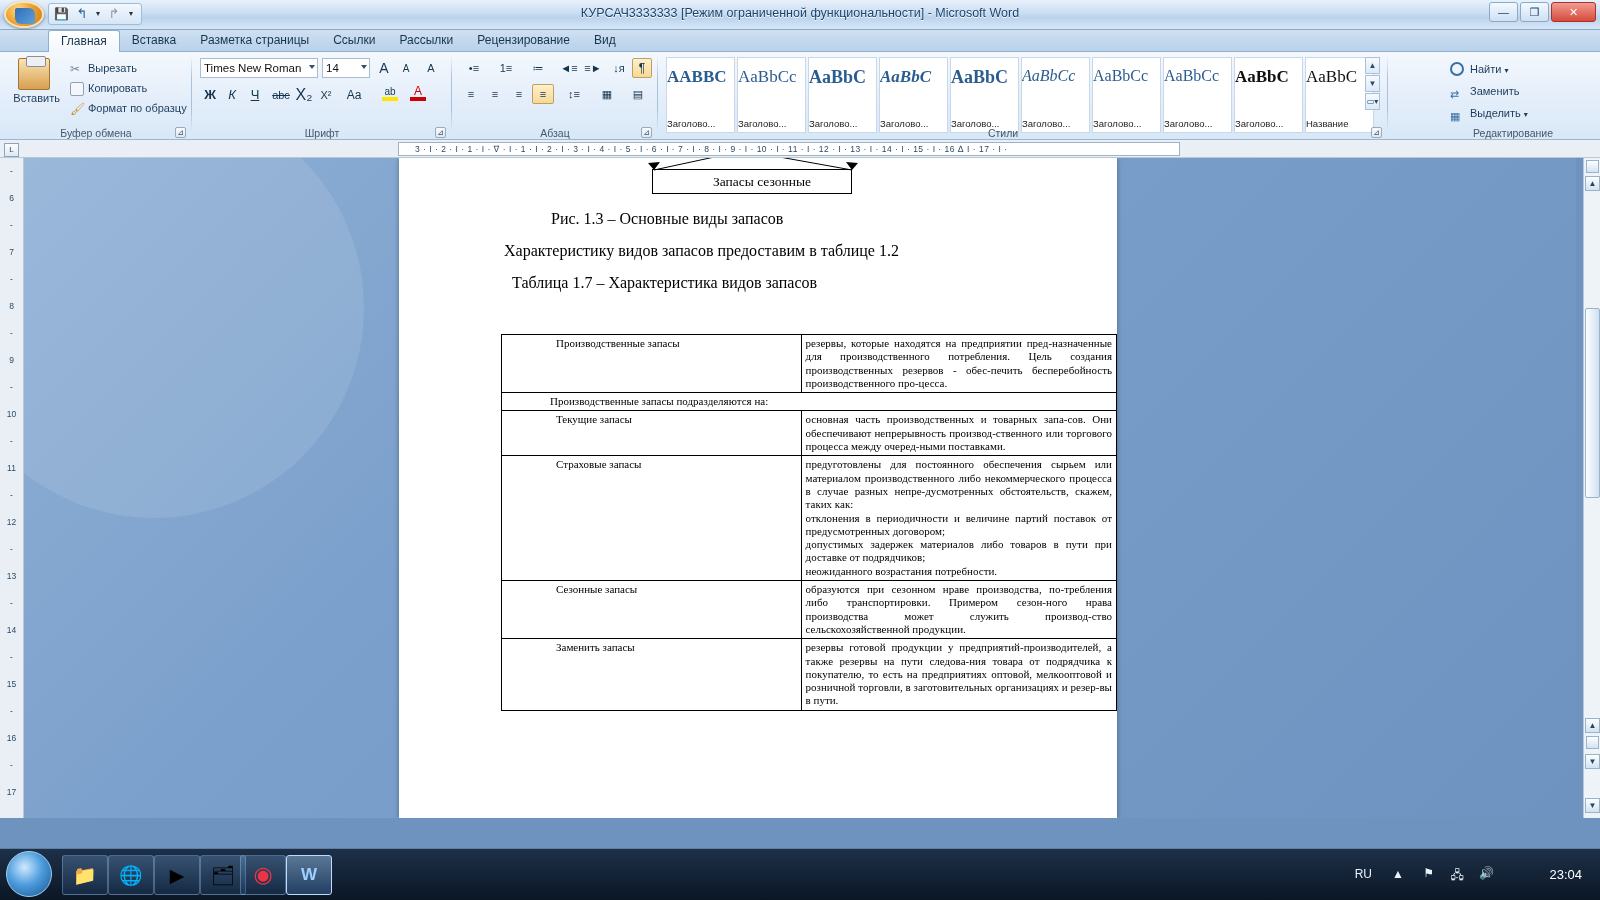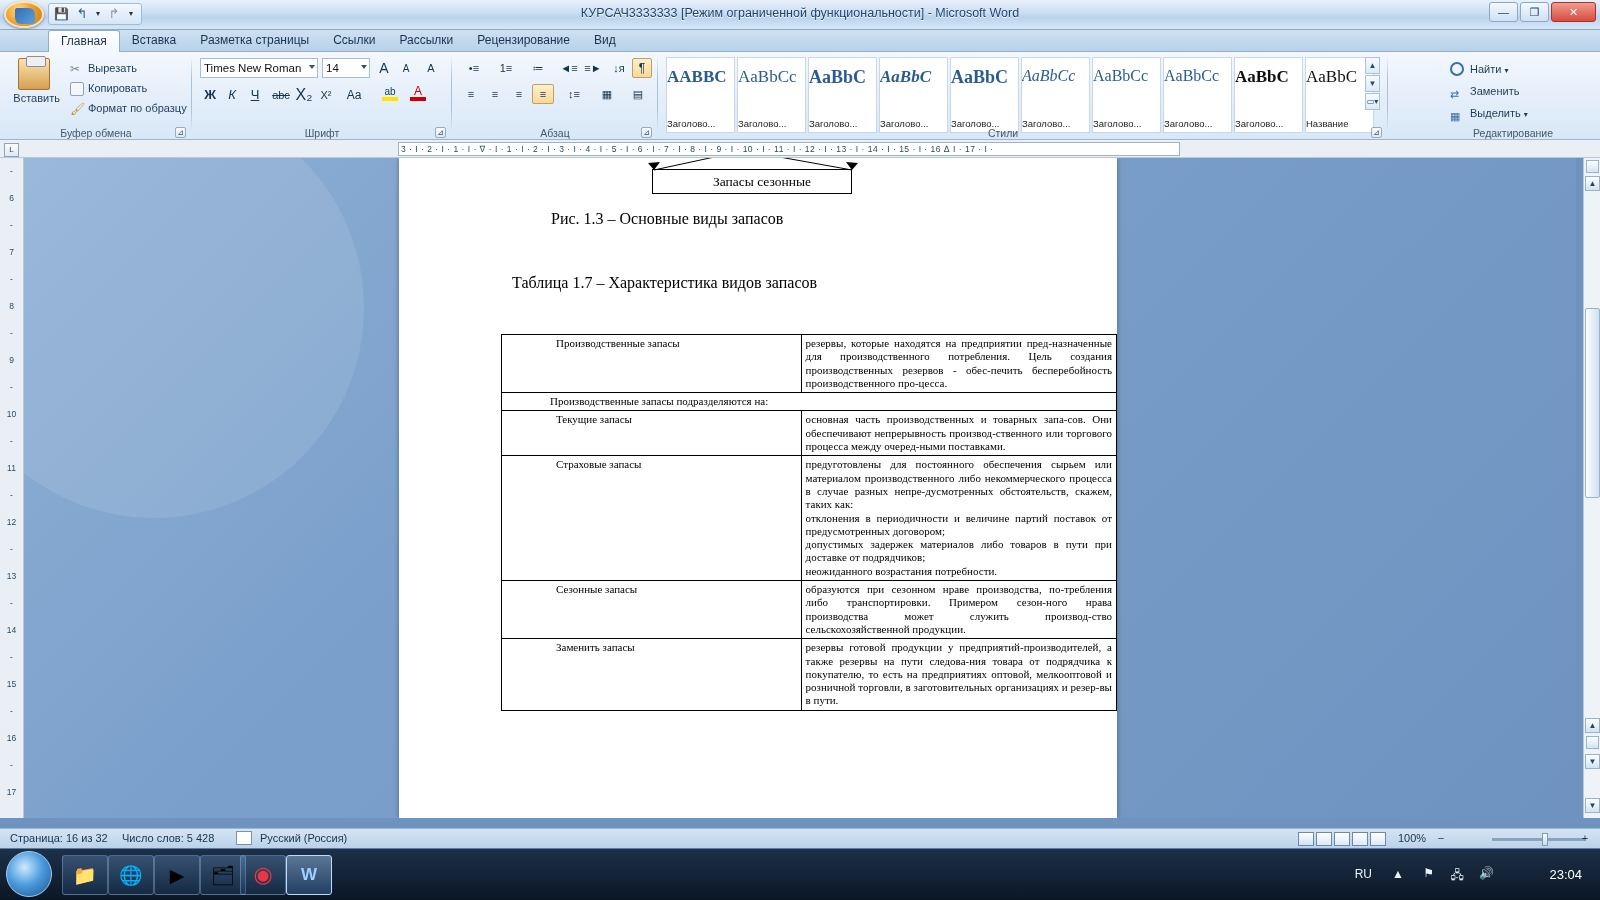--- a/index.html
+++ b/index.html
@@ -154,21 +154,21 @@
 
   
   .ruler-h {
     position:absolute; left:0; top:140px; width:1600px; height:18px;
     background:#e9eff5; border-bottom:1px solid #b9c8d6;
   }
   .ruler-strip {
     position:absolute; left:398px; top:2px; width:782px; height:14px;
     background:#fff; border:1px solid #9fb3c6;
     font-size:8.5px; color:#2e4a64; letter-spacing:.5px;
-    white-space:nowrap; overflow:hidden; padding-left:2px; line-height:13px;
+    white-space:nowrap; overflow:hidden; padding-left:16px; line-height:13px;
   }
   .ruler-v {
     position:absolute; left:0; top:158px; width:24px; height:660px;
     background:#e9eff5; border-right:1px solid #b9c8d6;
     font-size:8.5px; color:#2e4a64; text-align:center;
   }
   .ruler-v div { height:27px; line-height:27px; }
   .corner-btn {
     position:absolute; left:4px; top:143px; width:15px; height:14px;
     border:1px solid #8ba5bd; background:linear-gradient(to bottom,#fdfefe,#dfe9f2);
@@ -492,20 +492,21 @@
 
       <div class="topbox">Запасы сезонные</div>
       <svg width="260" height="16" style="position:absolute;left:225px;top:-2px;">
         <line x1="95" y1="0" x2="30" y2="14" stroke="#000" stroke-width="1"></line>
         <line x1="150" y1="0" x2="228" y2="14" stroke="#000" stroke-width="1"></line>
         <polygon points="30,14 36,6 24,7" fill="#000"></polygon>
         <polygon points="228,14 222,6 234,7" fill="#000"></polygon>
       </svg>
 
       <div class="p1">Рис. 1.3 –  Основные виды запасов</div>
+      <div class="p2">Характеристику видов запасов предоставим в таблице 1.2</div>
       <div class="p3">Таблица 1.7 – Характеристика видов запасов</div>
 
       <table class="doc">
         <tbody>
         <tr>
           <td class="c1"><span class="ind">Производственные запасы</span></td>
           <td class="c2 jx">резервы, которые находятся на предприятии пред-назначенные для производственного потребления. Цель создания производственных резервов - обес-печить бесперебойность производственного про-цесса.</td>
         </tr>
         <tr>
           <td class="c1 span" colspan="2" style="padding-left:48px;">Производственные запасы подразделяются на:</td>
@@ -537,38 +538,20 @@
   <div class="vscroll">
     <div class="sb-sq" style="top:2px;"></div>
     <div class="sb-btn" style="top:18px;">▲</div>
     <div class="vthumb"></div>
     <div class="sb-btn" style="top:560px;">▲</div>
     <div class="sb-sq" style="top:578px;"></div>
     <div class="sb-btn" style="top:596px;">▼</div>
     <div class="sb-btn" style="top:640px;">▼</div>
   </div>
 
-  <div class="statusbar">
-    <div class="st" style="left:10px;">Страница: 16 из 32</div>
-    <div class="st" style="left:122px;">Число слов: 5 428</div>
-    <div class="st" style="left:236px; width:16px; height:14px; top:2px; border:1px solid #7b93a9; background:#fdfdfd;"></div>
-    <div class="st" style="left:260px;">Русский (Россия)</div>
-
-    <div class="view-ico" style="left:1298px; background:linear-gradient(to bottom,#fff,#cfe0f2);"></div>
-    <div class="view-ico" style="left:1316px;"></div>
-    <div class="view-ico" style="left:1334px;"></div>
-    <div class="view-ico" style="left:1352px;"></div>
-    <div class="view-ico" style="left:1370px;"></div>
-
-    <div class="st" style="left:1398px;">100%</div>
-    <div class="st" style="left:1434px; width:14px; text-align:center;">−</div>
-    <div class="zoom-slider"></div>
-    <div class="zoom-knob"></div>
-    <div class="st" style="left:1578px; width:14px; text-align:center;">+</div>
-  </div>
 
   <div class="taskbar">
     <div class="start"></div>
     <div class="tb-item" style="left:62px;">
         <span class="tb-glyph">📁</span>
       </div>
     <div class="tb-item" style="left:108px;">
         <span class="tb-glyph">🌐</span>
       </div>
     <div class="tb-item" style="left:154px;">

